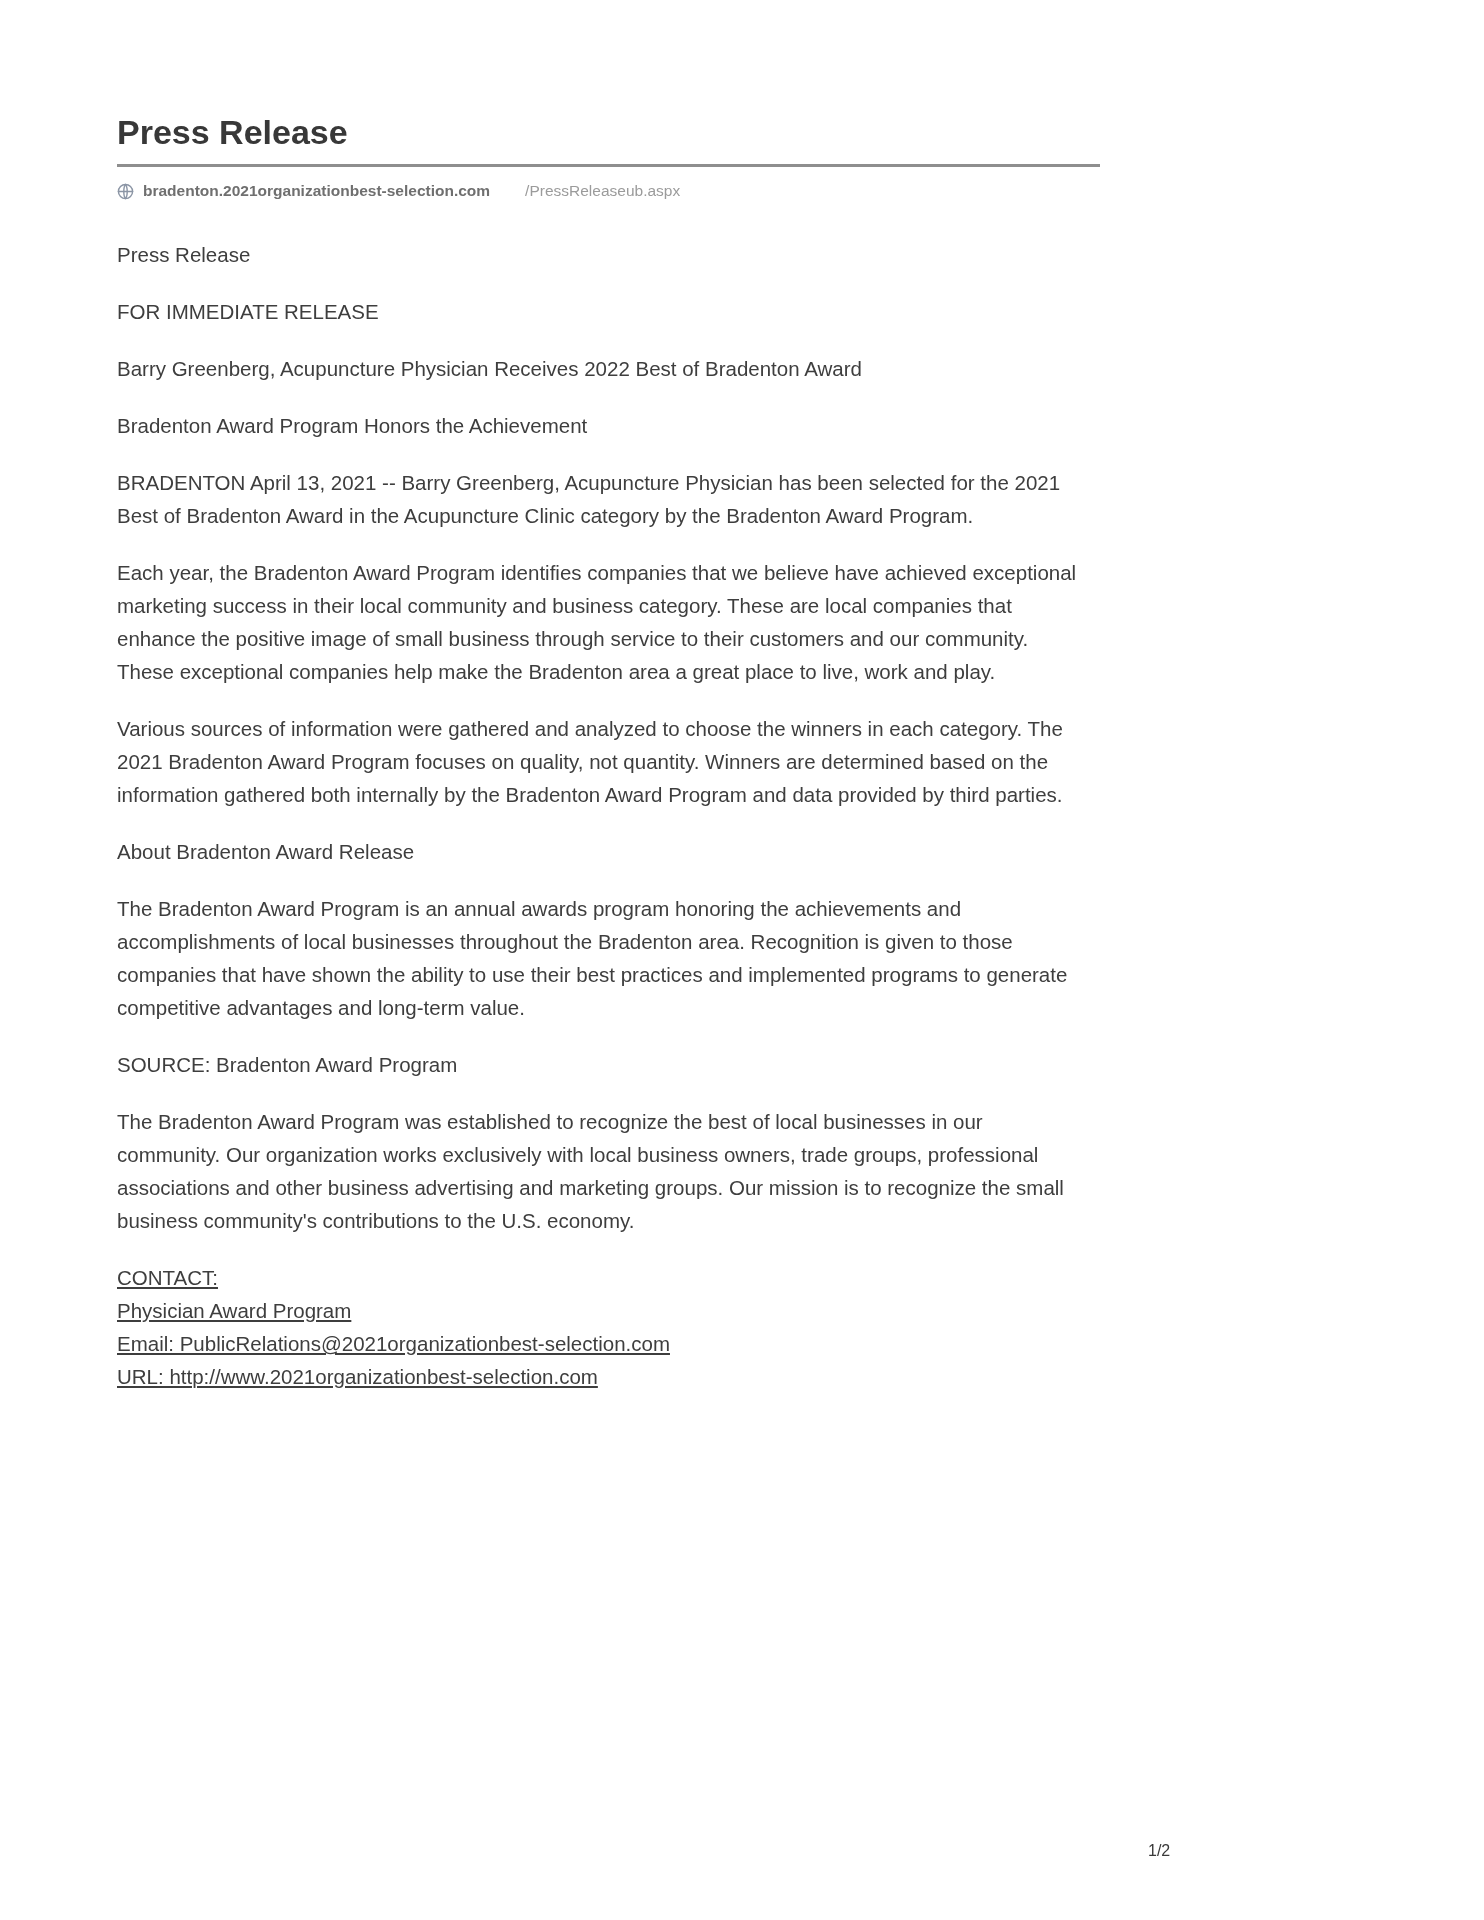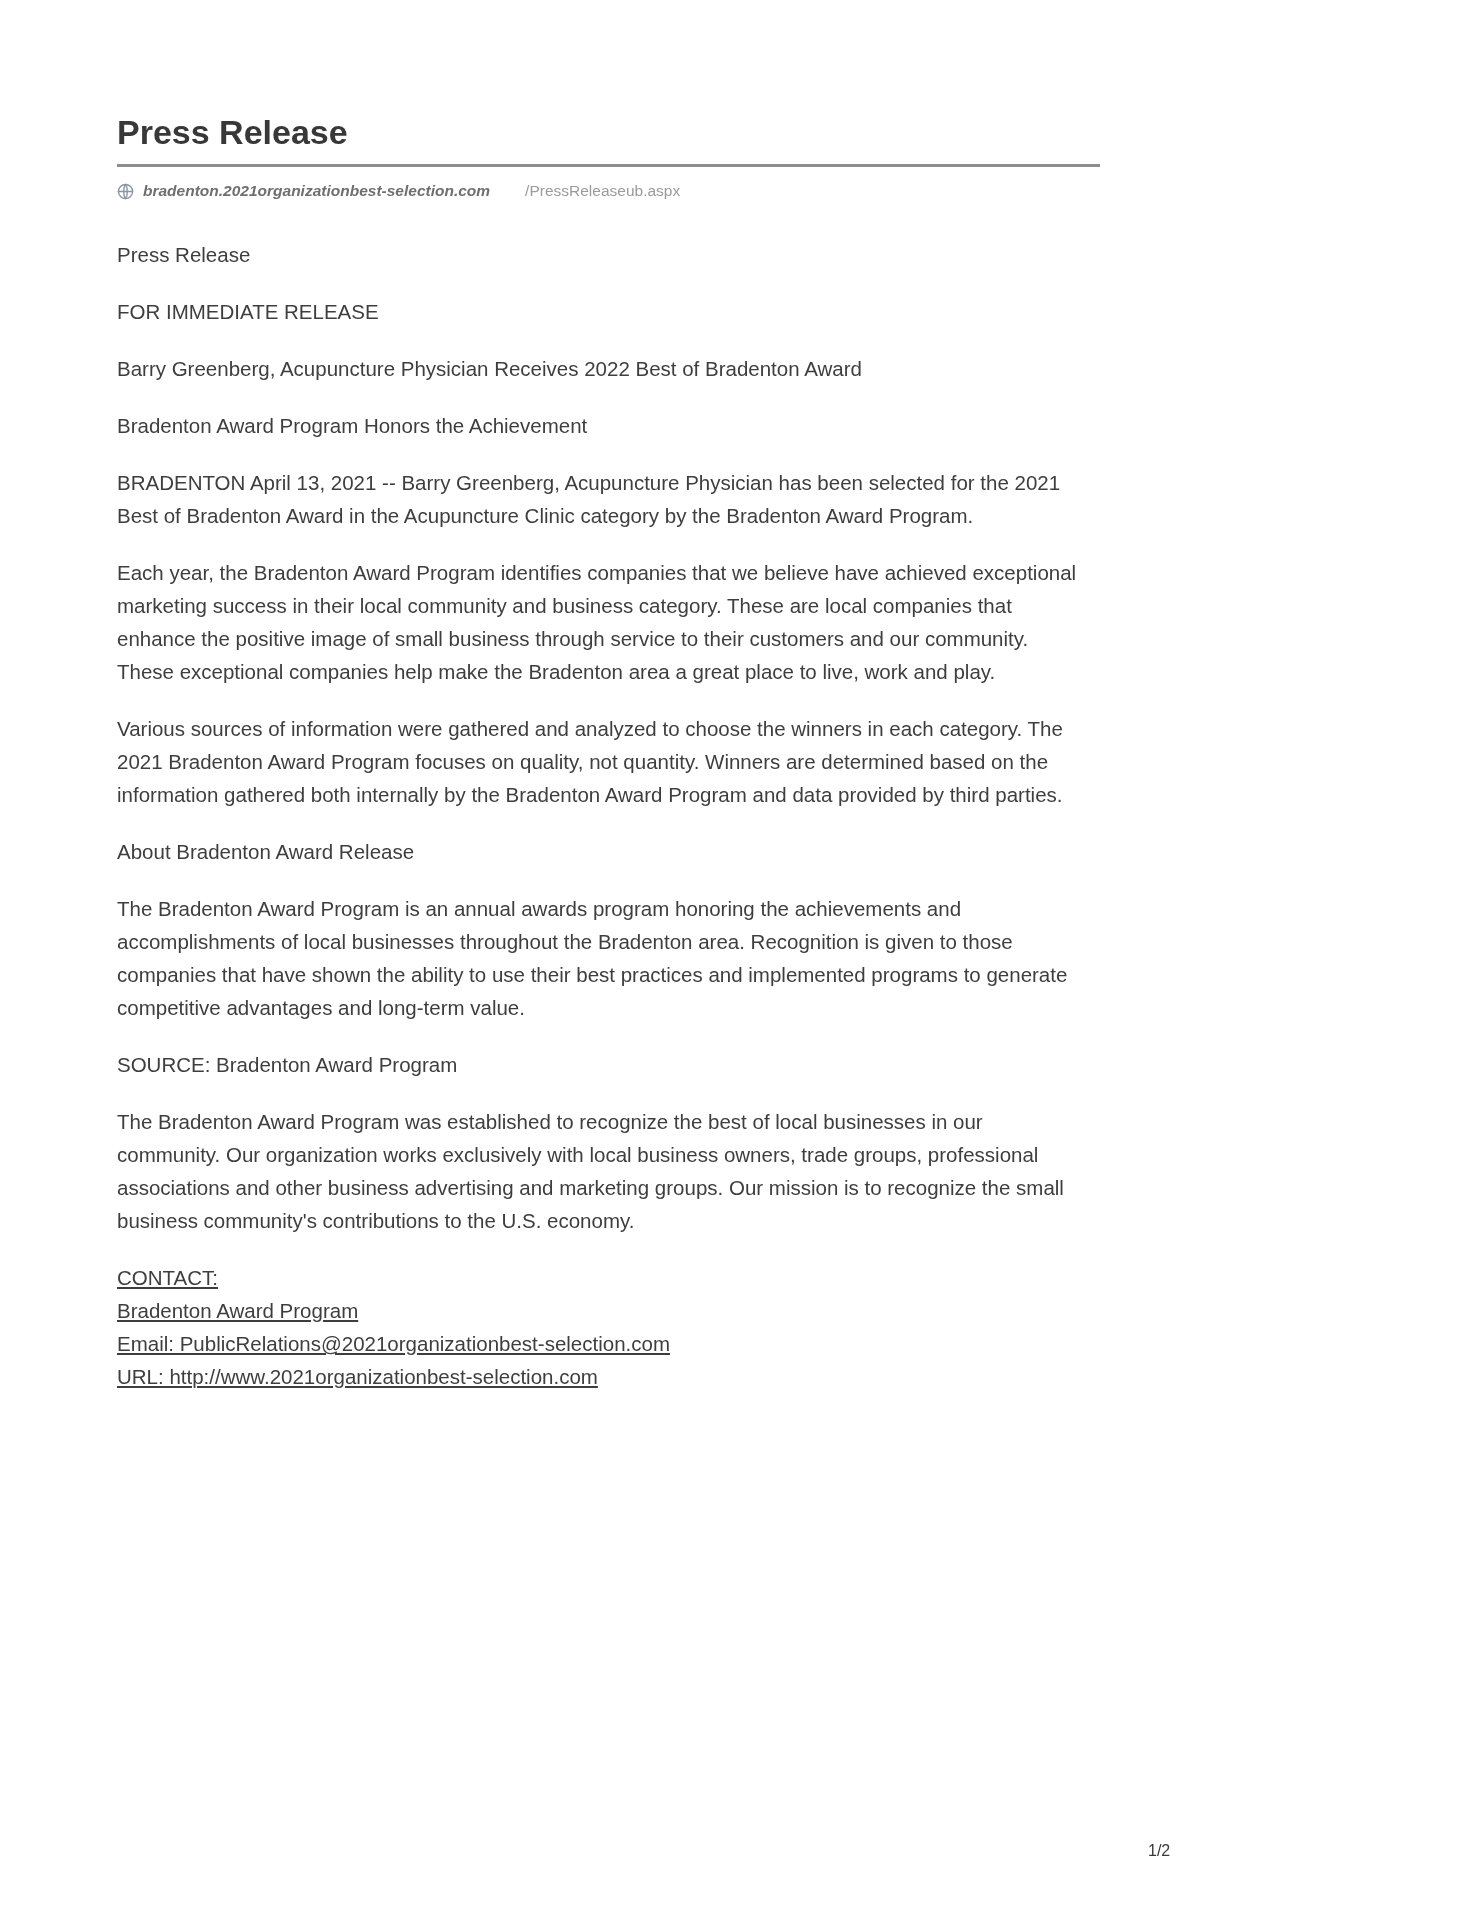--- a/index.html
+++ b/index.html
@@ -42,21 +42,20 @@
     width: 17px;
     height: 17px;
     display: inline-block;
     margin-right: 9px;
     flex: 0 0 auto;
   }
   .url-domain {
     font-weight: bold;
     color: #6f6f6f;
     white-space: nowrap;
-    font-style: italic;
   }
   .url-path {
     color: #9b9b9b;
     white-space: nowrap;
     margin-left: 35px;
   }
   .body-text {
     margin-top: 37px;
     width: 968px;
     font-size: 20.5px;
@@ -104,21 +103,21 @@
     <p>BRADENTON April 13, 2021 -- Barry Greenberg, Acupuncture Physician has been selected for the 2021 Best of Bradenton Award in the Acupuncture Clinic category by the Bradenton Award Program.</p>
     <p>Each year, the Bradenton Award Program identifies companies that we believe have achieved exceptional marketing success in their local community and business category. These are local companies that enhance the positive image of small business through service to their customers and our community. These exceptional companies help make the Bradenton area a great place to live, work and play.</p>
     <p>Various sources of information were gathered and analyzed to choose the winners in each category. The 2021 Bradenton Award Program focuses on quality, not quantity. Winners are determined based on the information gathered both internally by the Bradenton Award Program and data provided by third parties.</p>
     <p>About Bradenton Award Release</p>
     <p>The Bradenton Award Program is an annual awards program honoring the achievements and accomplishments of local businesses throughout the Bradenton area. Recognition is given to those companies that have shown the ability to use their best practices and implemented programs to generate competitive advantages and long-term value.</p>
     <p>SOURCE: Bradenton Award Program</p>
     <p>The Bradenton Award Program was established to recognize the best of local businesses in our community. Our organization works exclusively with local business owners, trade groups, professional associations and other business advertising and marketing groups. Our mission is to recognize the small business community's contributions to the U.S. economy.</p>
 
     <div class="contact-block">
       <div class="contact-line">CONTACT:</div>
-      <div class="contact-line">Bradenton Award Program</div>
+      <div class="contact-line">Physician Award Program</div>
       <div class="contact-line">Email: PublicRelations@2021organizationbest-selection.com</div>
       <div class="contact-line">URL: http://www.2021organizationbest-selection.com</div>
     </div>
   </div>
 
 </div>
 
 <div class="page-number">1/2</div>
 
 </body></html>

